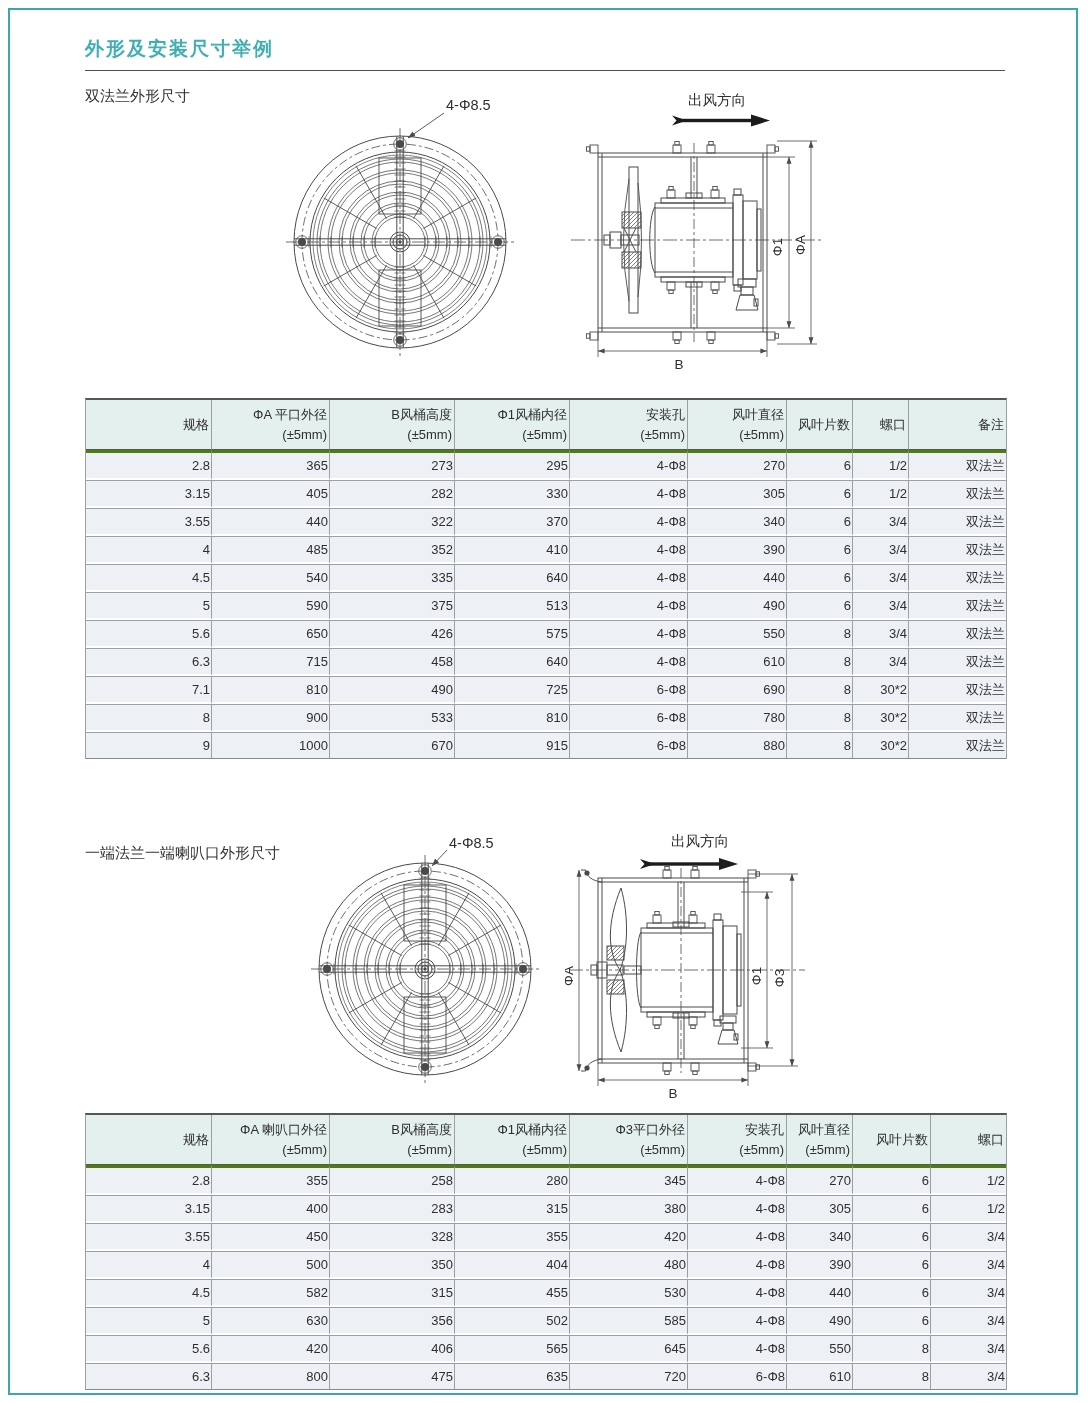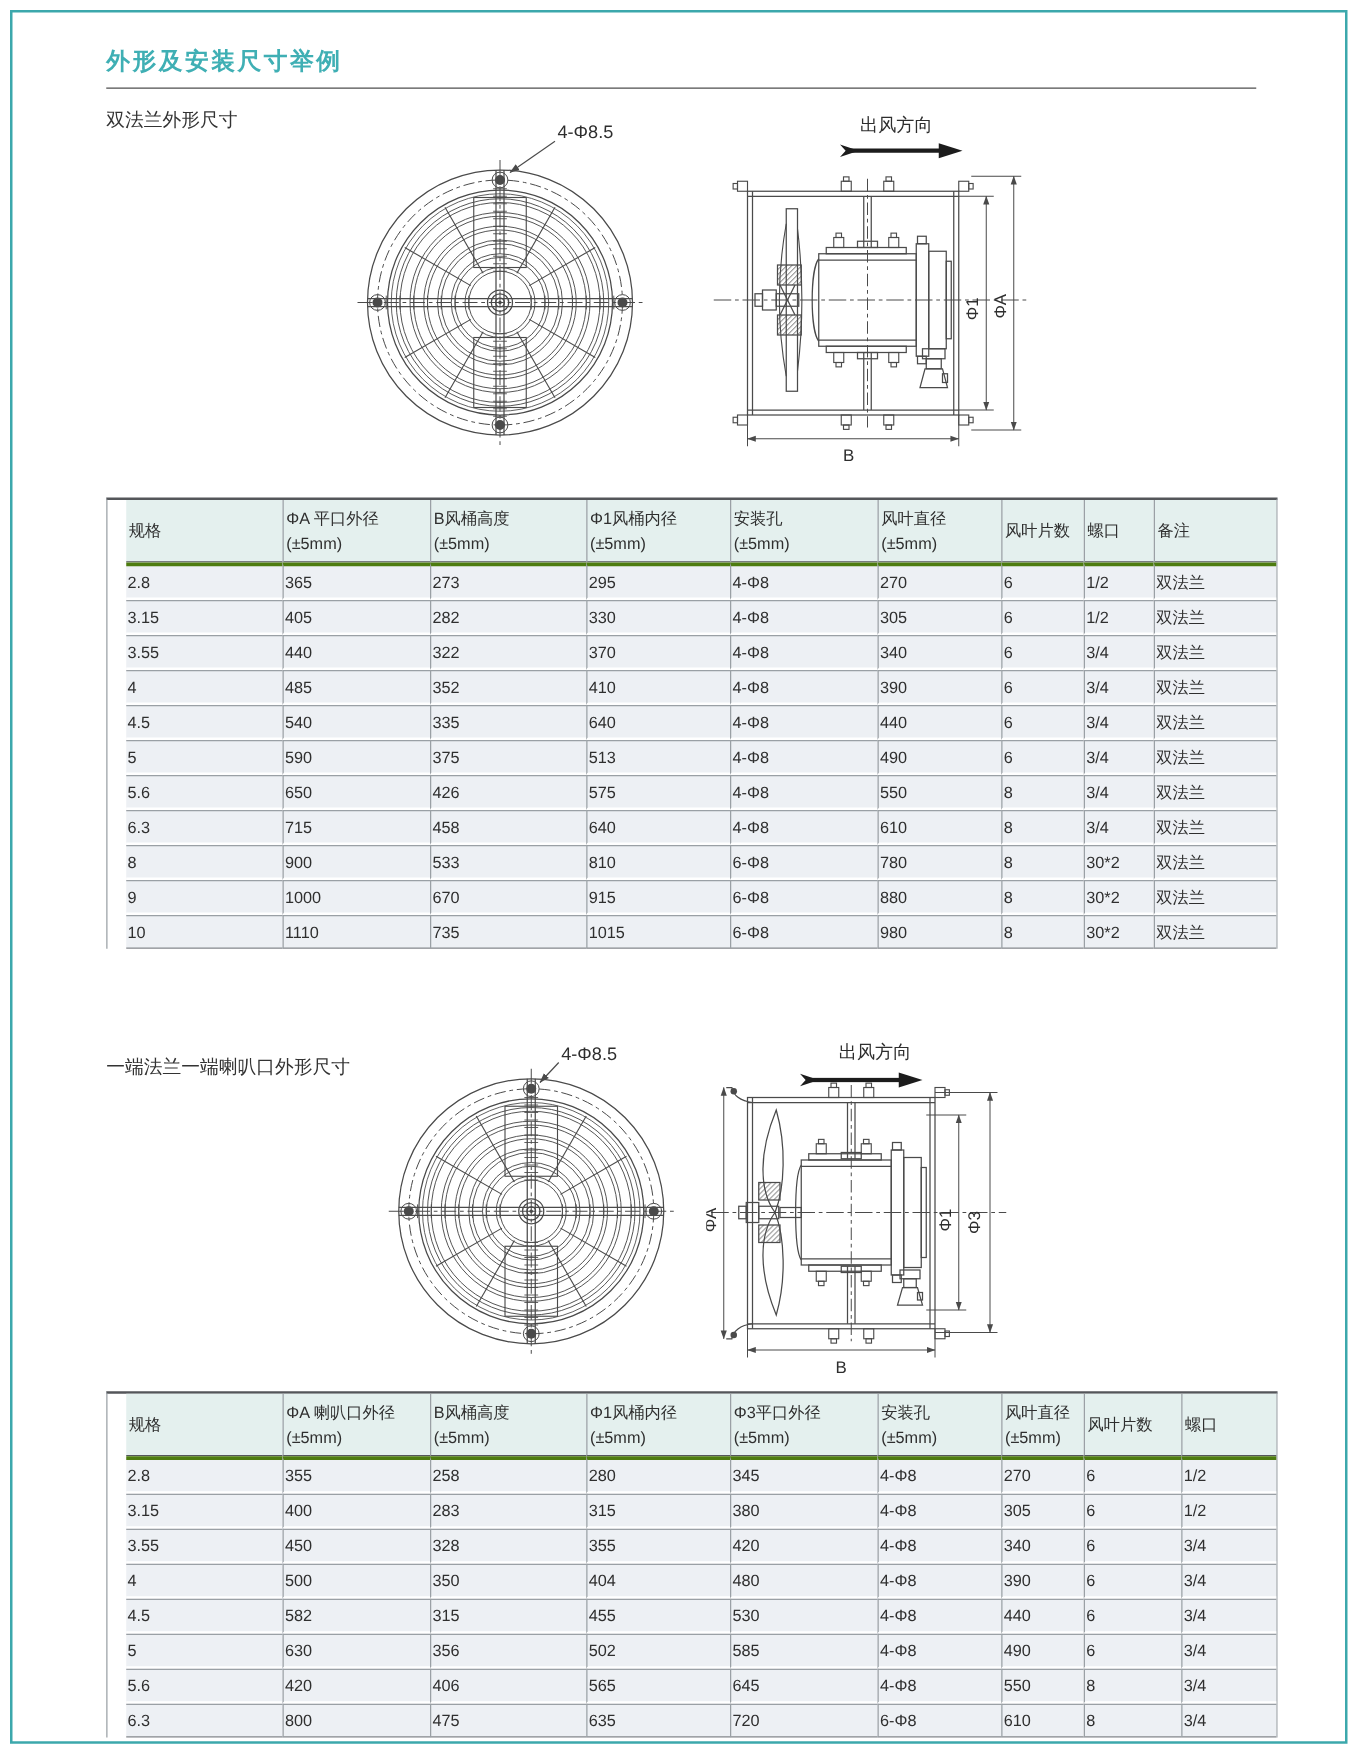--- a/index.html
+++ b/index.html
@@ -16,22 +16,22 @@
   .s1{left:85px;top:87px;}
   .s2{left:85px;top:844px;}
   .fig{position:absolute;}
   .fig-front1{left:278px;top:86px;width:244px;height:284px;}
   .fig-side1{left:565px;top:85px;width:335px;height:295px;}
   .fig-front2{left:303px;top:826px;width:244px;height:284px;}
   .fig-side2{left:565px;top:830px;width:345px;height:290px;}
   svg text{font-family:"Liberation Sans","DejaVu Sans",sans-serif;fill:#2e2e2e;}
 
   table.spec{position:absolute;border-collapse:separate;border-spacing:0;table-layout:fixed;
-    width:920px;font-size:13px;color:#2f2f2f;text-align:left;
-    border-top:2px solid #54565a;border-left:1px solid #9aa0a5;border-right:1px solid #9aa0a5;padding-left:15px;}
+    width:920px;font-size:13px;color:#2f2f2f;text-align:right;
+    border-top:2px solid #54565a;border-left:1px solid #9aa0a5;border-right:1px solid #9aa0a5;}
   .t1{left:85px;top:398px;}
   .t2{left:85px;top:1113px;}
   .spec th{background:#e4f0ee;font-weight:normal;height:49px;vertical-align:middle;
     border-bottom:1px solid #54565a;padding:0 2px;line-height:1.5;font-size:13px;}
   .spec th+th,.spec td+td{border-left:1px solid #9aa0a5;}
   .spec td{background:#edf0f4;height:23px;border-top:1px solid #9aa0a5;border-bottom:2px solid #fff;}
   .spec tbody tr:first-child td{border-top:3px solid #4d7c0f;}
   .spec tbody tr:last-child td{border-bottom:1px solid #86898d;}
 </style>
 </head>
@@ -385,48 +385,48 @@
         <td>715</td>
         <td>458</td>
         <td>640</td>
         <td>4-Φ8</td>
         <td>610</td>
         <td>8</td>
         <td>3/4</td>
         <td>双法兰</td>
       </tr>
       <tr>
+        <td>7.1</td>
+        <td>810</td>
+        <td>490</td>
+        <td>725</td>
+        <td>6-Φ8</td>
+        <td>690</td>
+        <td>8</td>
+        <td>30*2</td>
+        <td>双法兰</td>
+      </tr>
+      <tr>
         <td>8</td>
         <td>900</td>
         <td>533</td>
         <td>810</td>
         <td>6-Φ8</td>
         <td>780</td>
         <td>8</td>
         <td>30*2</td>
         <td>双法兰</td>
       </tr>
       <tr>
         <td>9</td>
         <td>1000</td>
         <td>670</td>
         <td>915</td>
         <td>6-Φ8</td>
         <td>880</td>
-        <td>8</td>
-        <td>30*2</td>
-        <td>双法兰</td>
-      </tr>
-      <tr>
-        <td>10</td>
-        <td>1110</td>
-        <td>735</td>
-        <td>1015</td>
-        <td>6-Φ8</td>
-        <td>980</td>
         <td>8</td>
         <td>30*2</td>
         <td>双法兰</td>
       </tr>
     </tbody>
 </table>
 
 <div class="subtitle s2">一端法兰一端喇叭口外形尺寸</div>
 
 <div class="fig fig-front2">

